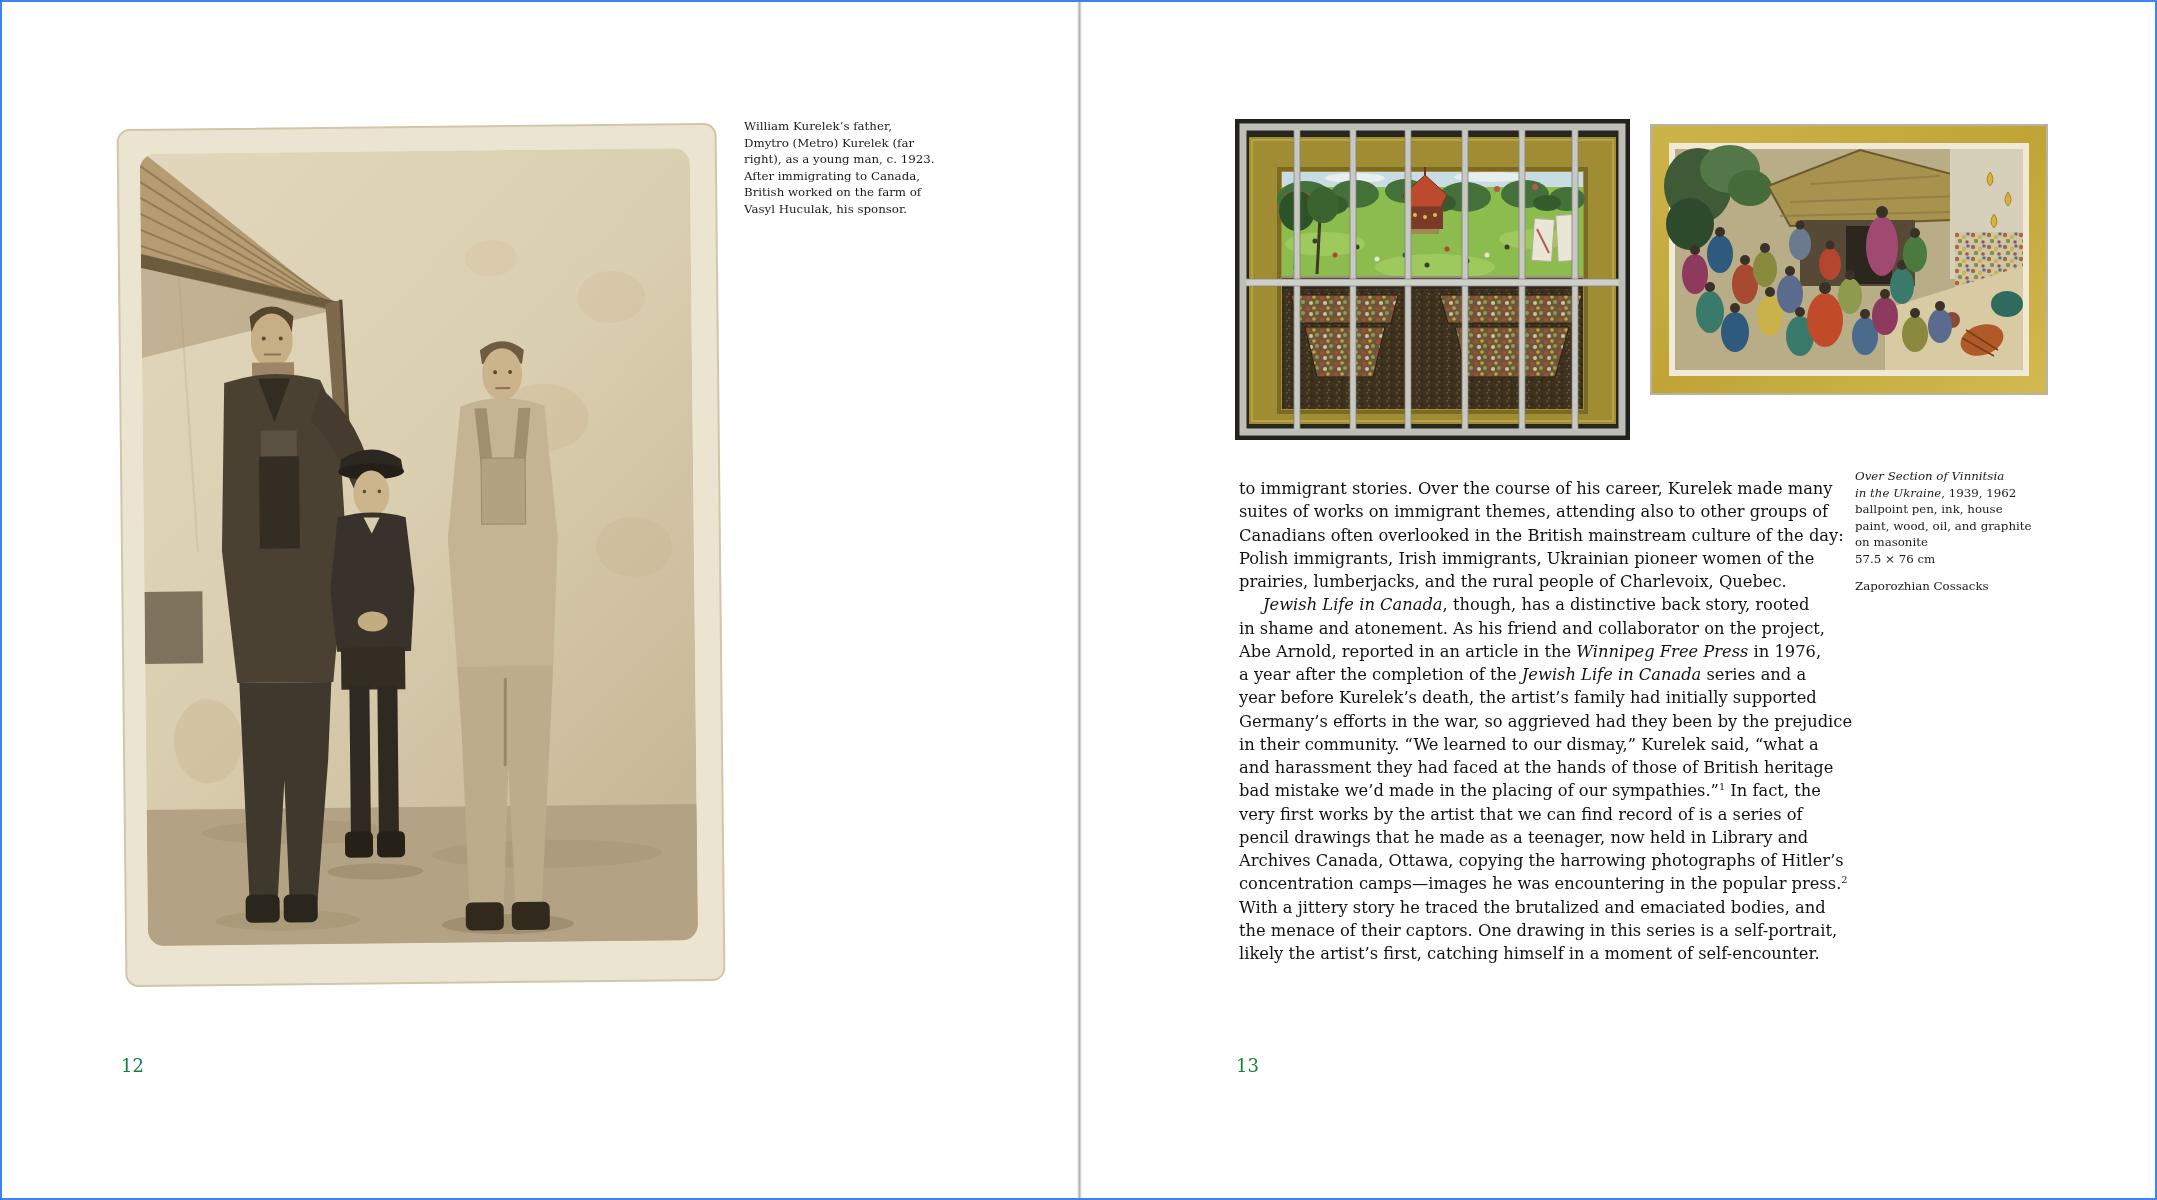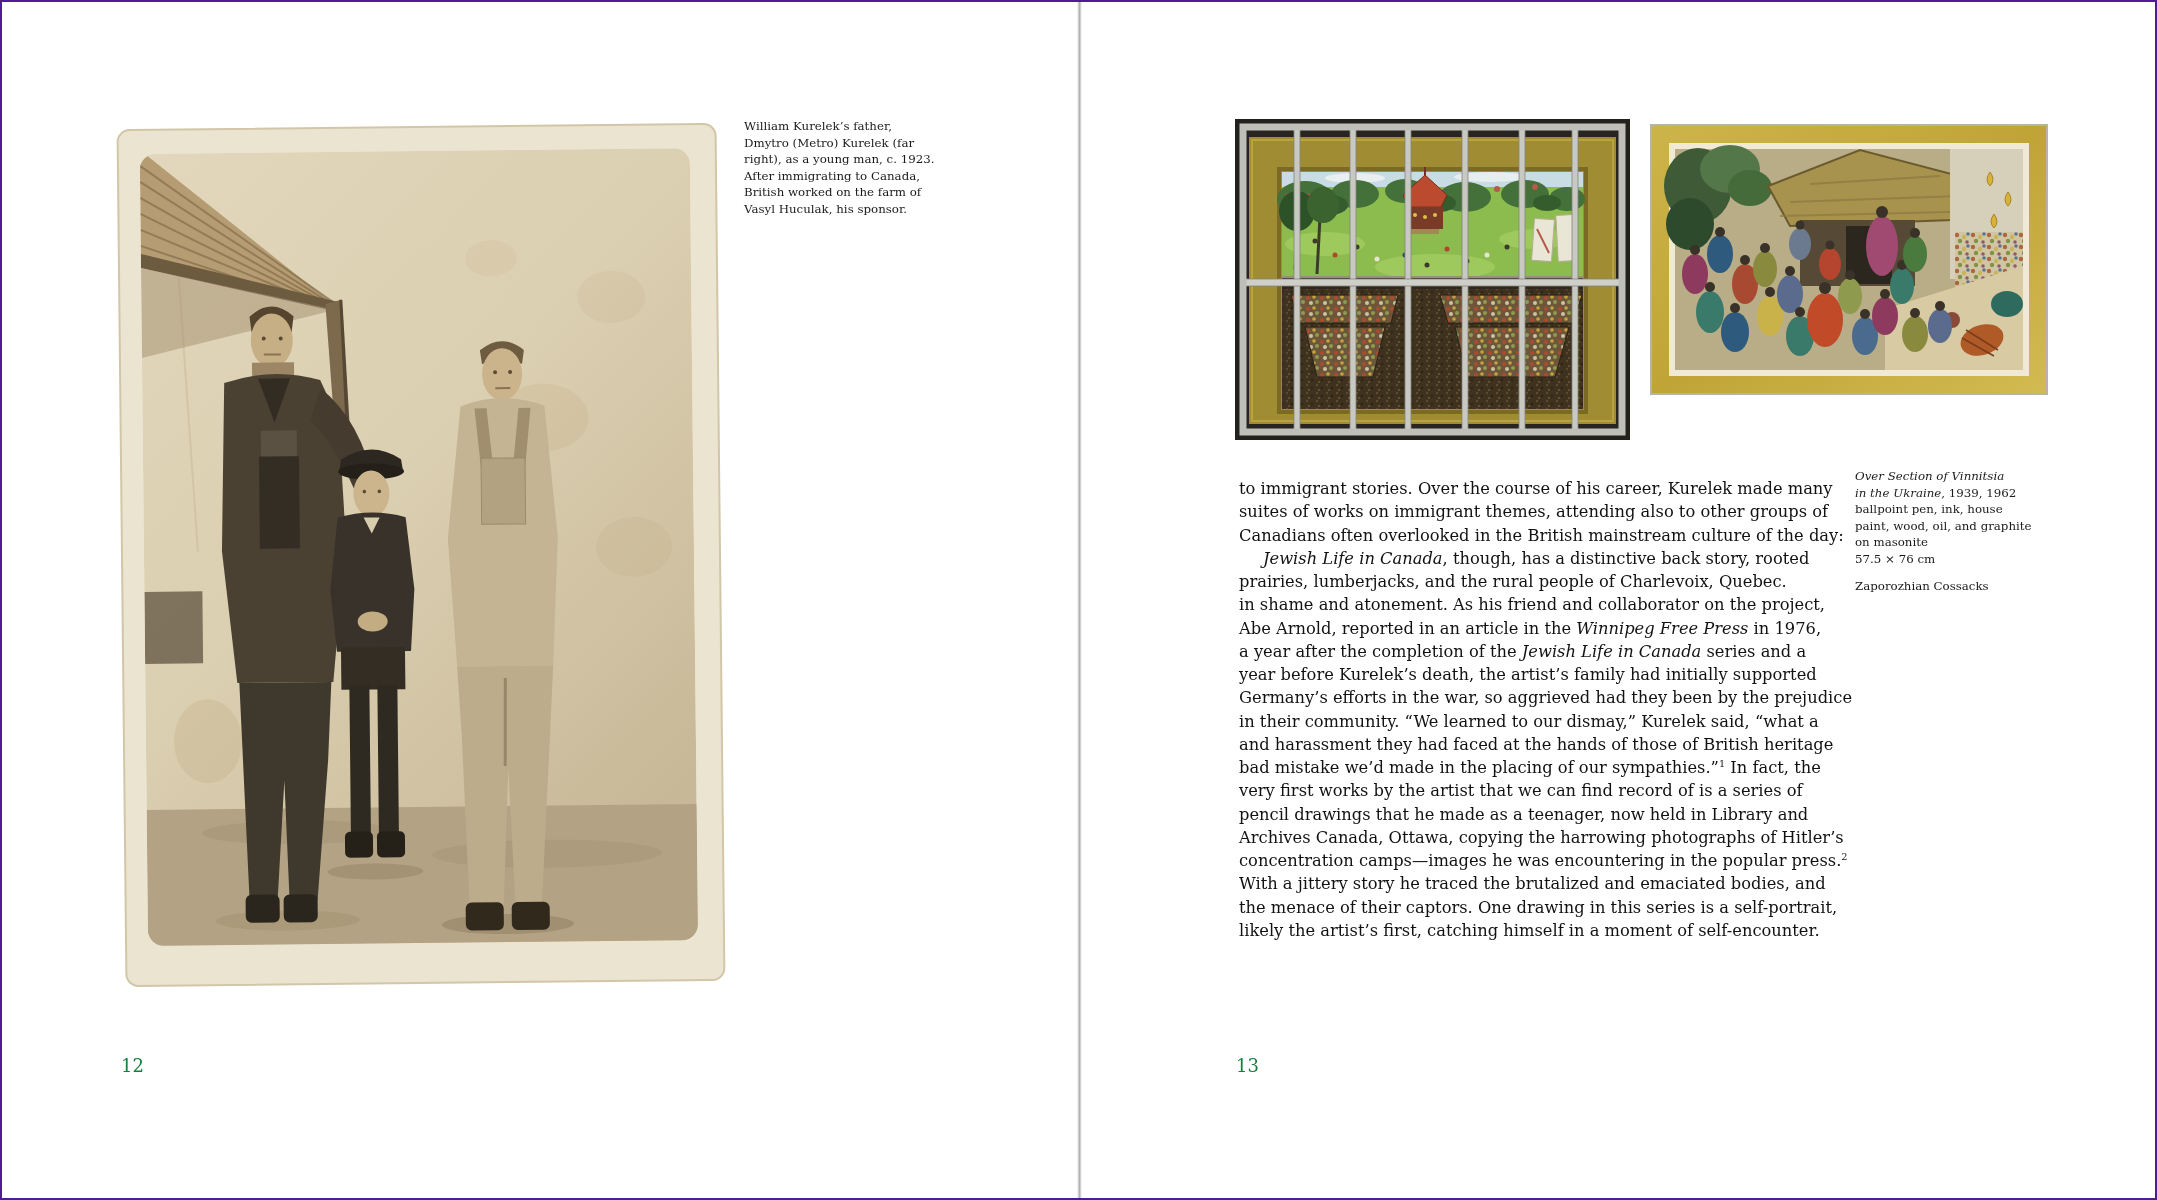--- a/index.html
+++ b/index.html
@@ -1,21 +1,21 @@
 <!DOCTYPE html>
 <html><head>
 <meta charset="utf-8">
 <style>
   html,body{margin:0;padding:0;}
   body{
     width:2157px;height:1200px;position:relative;overflow:hidden;
     background:#ffffff;color:#141414;
     font-family:"DejaVu Serif", serif;
   }
-  .spread{position:absolute;inset:0;border:2px solid #4c1d95;box-sizing:border-box;background:#ffffff;}
+  .spread{position:absolute;inset:0;border:2px solid #3b82f6;box-sizing:border-box;background:#ffffff;}
   .gutter{position:absolute;left:1075px;top:0;width:5px;height:100%;
     background:linear-gradient(to right,#ffffff,#c2c2c2 40%,#a9a9a9 55%,#e6e6e6 78%,#ffffff);}
   figure{margin:0;padding:0;}
   .photo{position:absolute;left:112px;top:117px;width:612px;height:873px;}
   .art1{position:absolute;left:1233px;top:117px;width:395px;height:321px;}
   .art2{position:absolute;left:1648px;top:122px;width:398px;height:271px;}
   .cap{font-size:11.8px;line-height:16.5px;color:#1a1a1a;}
   .caption-left{position:absolute;left:742px;top:116px;}
   .caption-right{position:absolute;left:1853px;top:466px;}
   .bodytext{position:absolute;left:1237px;top:475px;font-size:16.3px;line-height:23.25px;color:#121212;}
@@ -338,22 +338,23 @@
               <circle cx="290" cy="182" r="5" fill="#3a3228"></circle>
           </g>
         </g>
       </svg>
     </figure>
 
     <div class="bodytext">
         <div class="line"><span>to immigrant stories. Over the course of his career, Kurelek made many</span></div>
         <div class="line"><span>suites of works on immigrant themes, attending also to other groups of</span></div>
         <div class="line"><span>Canadians often overlooked in the British mainstream culture of the day:</span></div>
+        <div class="line"><span>Polish immigrants, Irish immigrants, Ukrainian pioneer women of the</span></div>
+        <div class="line"><span>prairies, lumberjacks, and the rural people of Charlevoix, Quebec.</span></div>
         <div class="line indent"><span class="it">Jewish Life in Canada</span><span>, though, has a distinctive back story, rooted</span></div>
-        <div class="line"><span>prairies, lumberjacks, and the rural people of Charlevoix, Quebec.</span></div>
         <div class="line"><span>in shame and atonement. As his friend and collaborator on the project,</span></div>
         <div class="line"><span>Abe Arnold, reported in an article in the </span><span class="it">Winnipeg Free Press</span><span> in 1976,</span></div>
         <div class="line"><span>a year after the completion of the </span><span class="it">Jewish Life in Canada</span><span> series and a</span></div>
         <div class="line"><span>year before Kurelek’s death, the artist’s family had initially supported</span></div>
         <div class="line"><span>Germany’s efforts in the war, so aggrieved had they been by the prejudice</span></div>
         <div class="line"><span>in their community. “We learned to our dismay,” Kurelek said, “what a</span></div>
         <div class="line"><span>and harassment they had faced at the hands of those of British heritage</span></div>
         <div class="line"><span>bad mistake we’d made in the placing of our sympathies.”</span><sup>1</sup><span> In fact, the</span></div>
         <div class="line"><span>very first works by the artist that we can find record of is a series of</span></div>
         <div class="line"><span>pencil drawings that he made as a teenager, now held in Library and</span></div>

